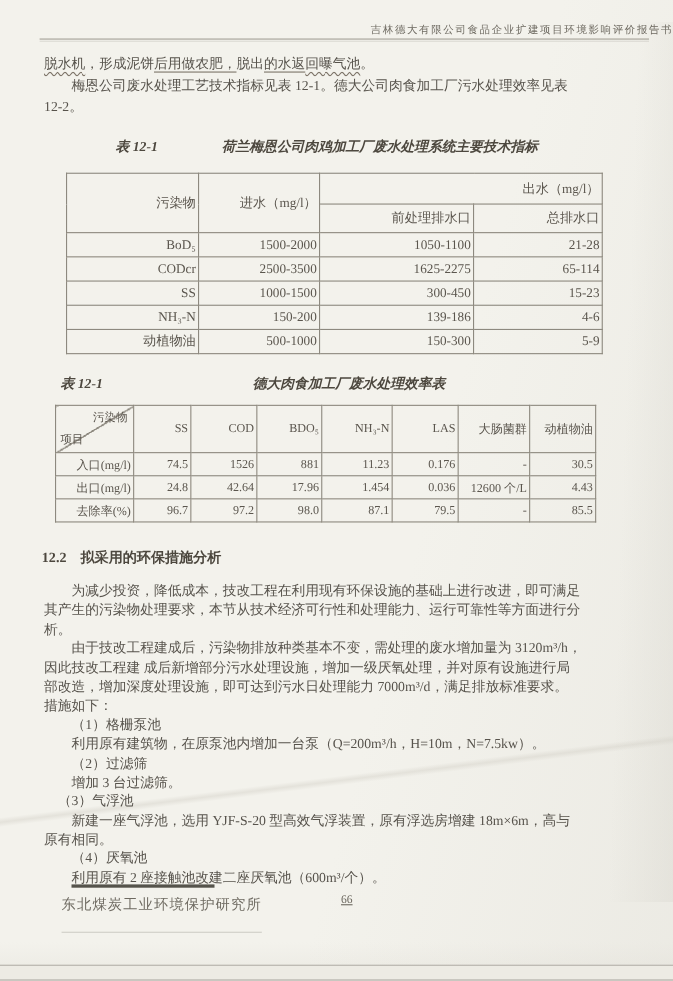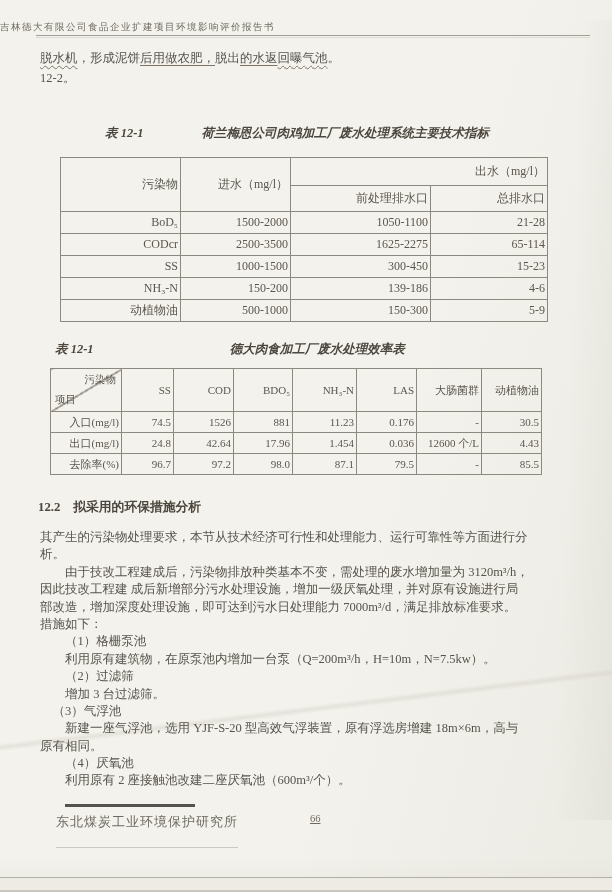--- a/index.html
+++ b/index.html
@@ -17,21 +17,21 @@
     color:#56524b;
   }
   .crease1{position:absolute;left:0;top:640px;width:612px;height:140px;pointer-events:none;
     background:linear-gradient(173deg, rgba(255,255,255,0) 48%, rgba(210,207,198,.45) 50%, rgba(255,255,255,0) 52%);}
   .crease2{position:absolute;right:0;top:20px;width:120px;height:800px;pointer-events:none;
     background:linear-gradient(92deg, rgba(255,255,255,0) 60%, rgba(214,212,204,.35) 100%);}
   .scan-bottom{position:absolute;left:0;bottom:0;width:612px;height:14px;
     background:#edebe4;border-top:1px solid #b2b0a9;}
   .scan-bottom-edge{position:absolute;left:0;bottom:0;width:612px;height:2px;background:#c9c7c0;}
 
-  .hdr{position:absolute;left:0;top:21px;width:612px;text-align:left;
+  .hdr{position:absolute;left:0;top:21px;width:612px;text-align:right;
     font-size:9.5px;letter-spacing:1.5px;color:#6e6a61;}
   .hdr-rule{position:absolute;left:36px;top:35px;width:554px;height:1px;background:#a39f96;
     box-shadow:0 2px 0 rgba(120,116,106,.18);}
 
   .intro{position:absolute;left:40px;top:49px;width:545px;font-size:12.5px;line-height:19.5px;color:#57534c;}
   .u-wavy{text-decoration:underline wavy;text-decoration-color:#7d7468;text-decoration-thickness:1px;text-underline-offset:3px;}
   .u-line{text-decoration:underline;text-decoration-color:#7d7468;text-decoration-thickness:1px;text-underline-offset:3px;}
 
   .cap{display:flex;align-items:flex-end;font-weight:bold;color:#4d483f;font-size:12.5px;font-style:italic;}
   .cap1{position:absolute;left:60px;top:125px;width:487px;}
@@ -71,20 +71,21 @@
 
 <div class="page">
   <div class="crease1"></div>
   <div class="crease2"></div>
 
   <div class="hdr">吉林德大有限公司食品企业扩建项目环境影响评价报告书</div>
   <div class="hdr-rule"></div>
 
   <div class="intro">
     <div><span class="u-wavy">脱水机</span><span>，形成泥饼</span><span class="u-line">后用做农肥，</span><span>脱出</span><span class="u-line">的水返</span><span class="u-wavy">回曝气池</span><span>。</span></div>
+    <div>　　梅恩公司废水处理工艺技术指标见表 12-1。德大公司肉食加工厂污水处理效率见表</div>
     <div>12-2。</div>
   </div>
 
   <div class="cap cap1">
     <span class="cap-label">表 12-1</span>
     <span class="cap-title">荷兰梅恩公司肉鸡加工厂废水处理系统主要技术指标</span>
   </div>
 
   <table class="t1">
     <colgroup>
@@ -195,20 +196,21 @@
       <td>79.5</td>
       <td>-</td>
       <td>85.5</td>
     </tr>
   </tbody>
     </table>
 
   <div class="sec-hd">12.2　拟采用的环保措施分析</div>
 
   <div class="bodytxt">
+    <div class="bl">　　为减少投资，降低成本，技改工程在利用现有环保设施的基础上进行改进，即可满足</div>
     <div class="bl">其产生的污染物处理要求，本节从技术经济可行性和处理能力、运行可靠性等方面进行分</div>
     <div class="bl">析。</div>
     <div class="bl">　　由于技改工程建成后，污染物排放种类基本不变，需处理的废水增加量为 3120m³/h，</div>
     <div class="bl">因此技改工程建 成后新增部分污水处理设施，增加一级厌氧处理，并对原有设施进行局</div>
     <div class="bl">部改造，增加深度处理设施，即可达到污水日处理能力 7000m³/d，满足排放标准要求。</div>
     <div class="bl">措施如下：</div>
     <div class="bl">　　（1）格栅泵池</div>
     <div class="bl">　　利用原有建筑物，在原泵池内增加一台泵（Q=200m³/h，H=10m，N=7.5kw）。</div>
     <div class="bl">　　（2）过滤筛</div>
     <div class="bl">　　增加 3 台过滤筛。</div>

